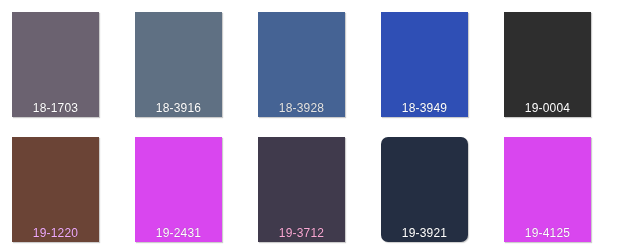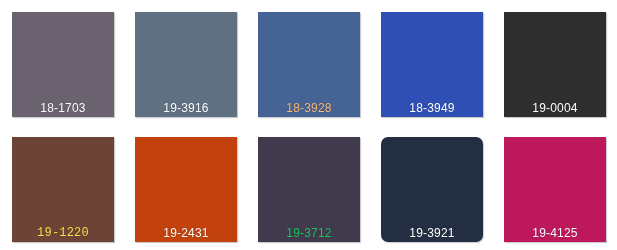--- a/index.html
+++ b/index.html
@@ -27,21 +27,21 @@
     width: 593px;
     height: 230px;
     display: grid;
     grid-template-columns: repeat(5, 102px);
     grid-template-rows: repeat(2, 105px);
     column-gap: 21px;
     row-gap: 20px;
   }
   .swatch {
     position: relative;
-    width: 102px;
+    width: 87px;
     height: 105px;
     box-sizing: border-box;
     overflow: hidden;
     box-shadow: 1px 1px 1px rgba(0,0,0,0.20);
   }
   .swatch-label {
     position: absolute;
     left: 0;
     right: 0;
     bottom: 2px;
@@ -59,49 +59,49 @@
 <body style="background-color: rgb(255, 255, 255);">
 
 <div class="palette-board">
   <div class="swatch-grid">
 
     <div class="swatch" style="background-color: rgb(107, 98, 112);">
       <span class="swatch-label" style="color: rgb(255, 255, 255);">18-1703</span>
     </div>
 
     <div class="swatch" style="background-color: rgb(95, 112, 131);">
-      <span class="swatch-label" style="color: rgb(255, 255, 255);">19-3916</span>
+      <span class="swatch-label" style="color: rgb(255, 255, 255);">18-3916</span>
     </div>
 
     <div class="swatch" style="background-color: rgb(69, 99, 148);">
-      <span class="swatch-label" style="color: #fdba74;">18-3928</span>
+      <span class="swatch-label" style="color: #e5e5e5;">18-3928</span>
     </div>
 
     <div class="swatch" style="background-color: rgb(47, 79, 181);">
       <span class="swatch-label" style="color: rgb(255, 255, 255);">18-3949</span>
     </div>
 
     <div class="swatch" style="background-color: rgb(46, 46, 46);">
       <span class="swatch-label" style="color: rgb(255, 255, 255);">19-0004</span>
     </div>
 
     <div class="swatch" style="background-color: rgb(107, 68, 54);">
-      <span class="swatch-label" style="color: #fde047; font-family: Liberation Mono, monospace;">19-1220</span>
+      <span class="swatch-label" style="color: #f0abfc;">19-1220</span>
     </div>
 
-    <div class="swatch" style="background-color: #c2410c; padding-left: 30px;">
+    <div class="swatch" style="background-color: #d946ef; padding-left: 30px;">
       <span class="swatch-label" style="color: rgb(255, 255, 255);">19-2431</span>
     </div>
 
     <div class="swatch" style="background-color: rgb(64, 58, 76);">
-      <span class="swatch-label" style="color: #22c55e; margin-top: 43px;">19-3712</span>
+      <span class="swatch-label" style="color: #f9a8d4; margin-top: 43px;">19-3712</span>
     </div>
 
     <div class="swatch" style="background-color: rgb(36, 46, 66); border-radius: 7px;">
       <span class="swatch-label" style="color: rgb(255, 255, 255);">19-3921</span>
     </div>
 
-    <div class="swatch" style="background-color: #be185d;">
+    <div class="swatch" style="background-color: #d946ef;">
       <span class="swatch-label" style="color: rgb(255, 255, 255);">19-4125</span>
     </div>
 
   </div>
 </div>
 
 </body></html>

